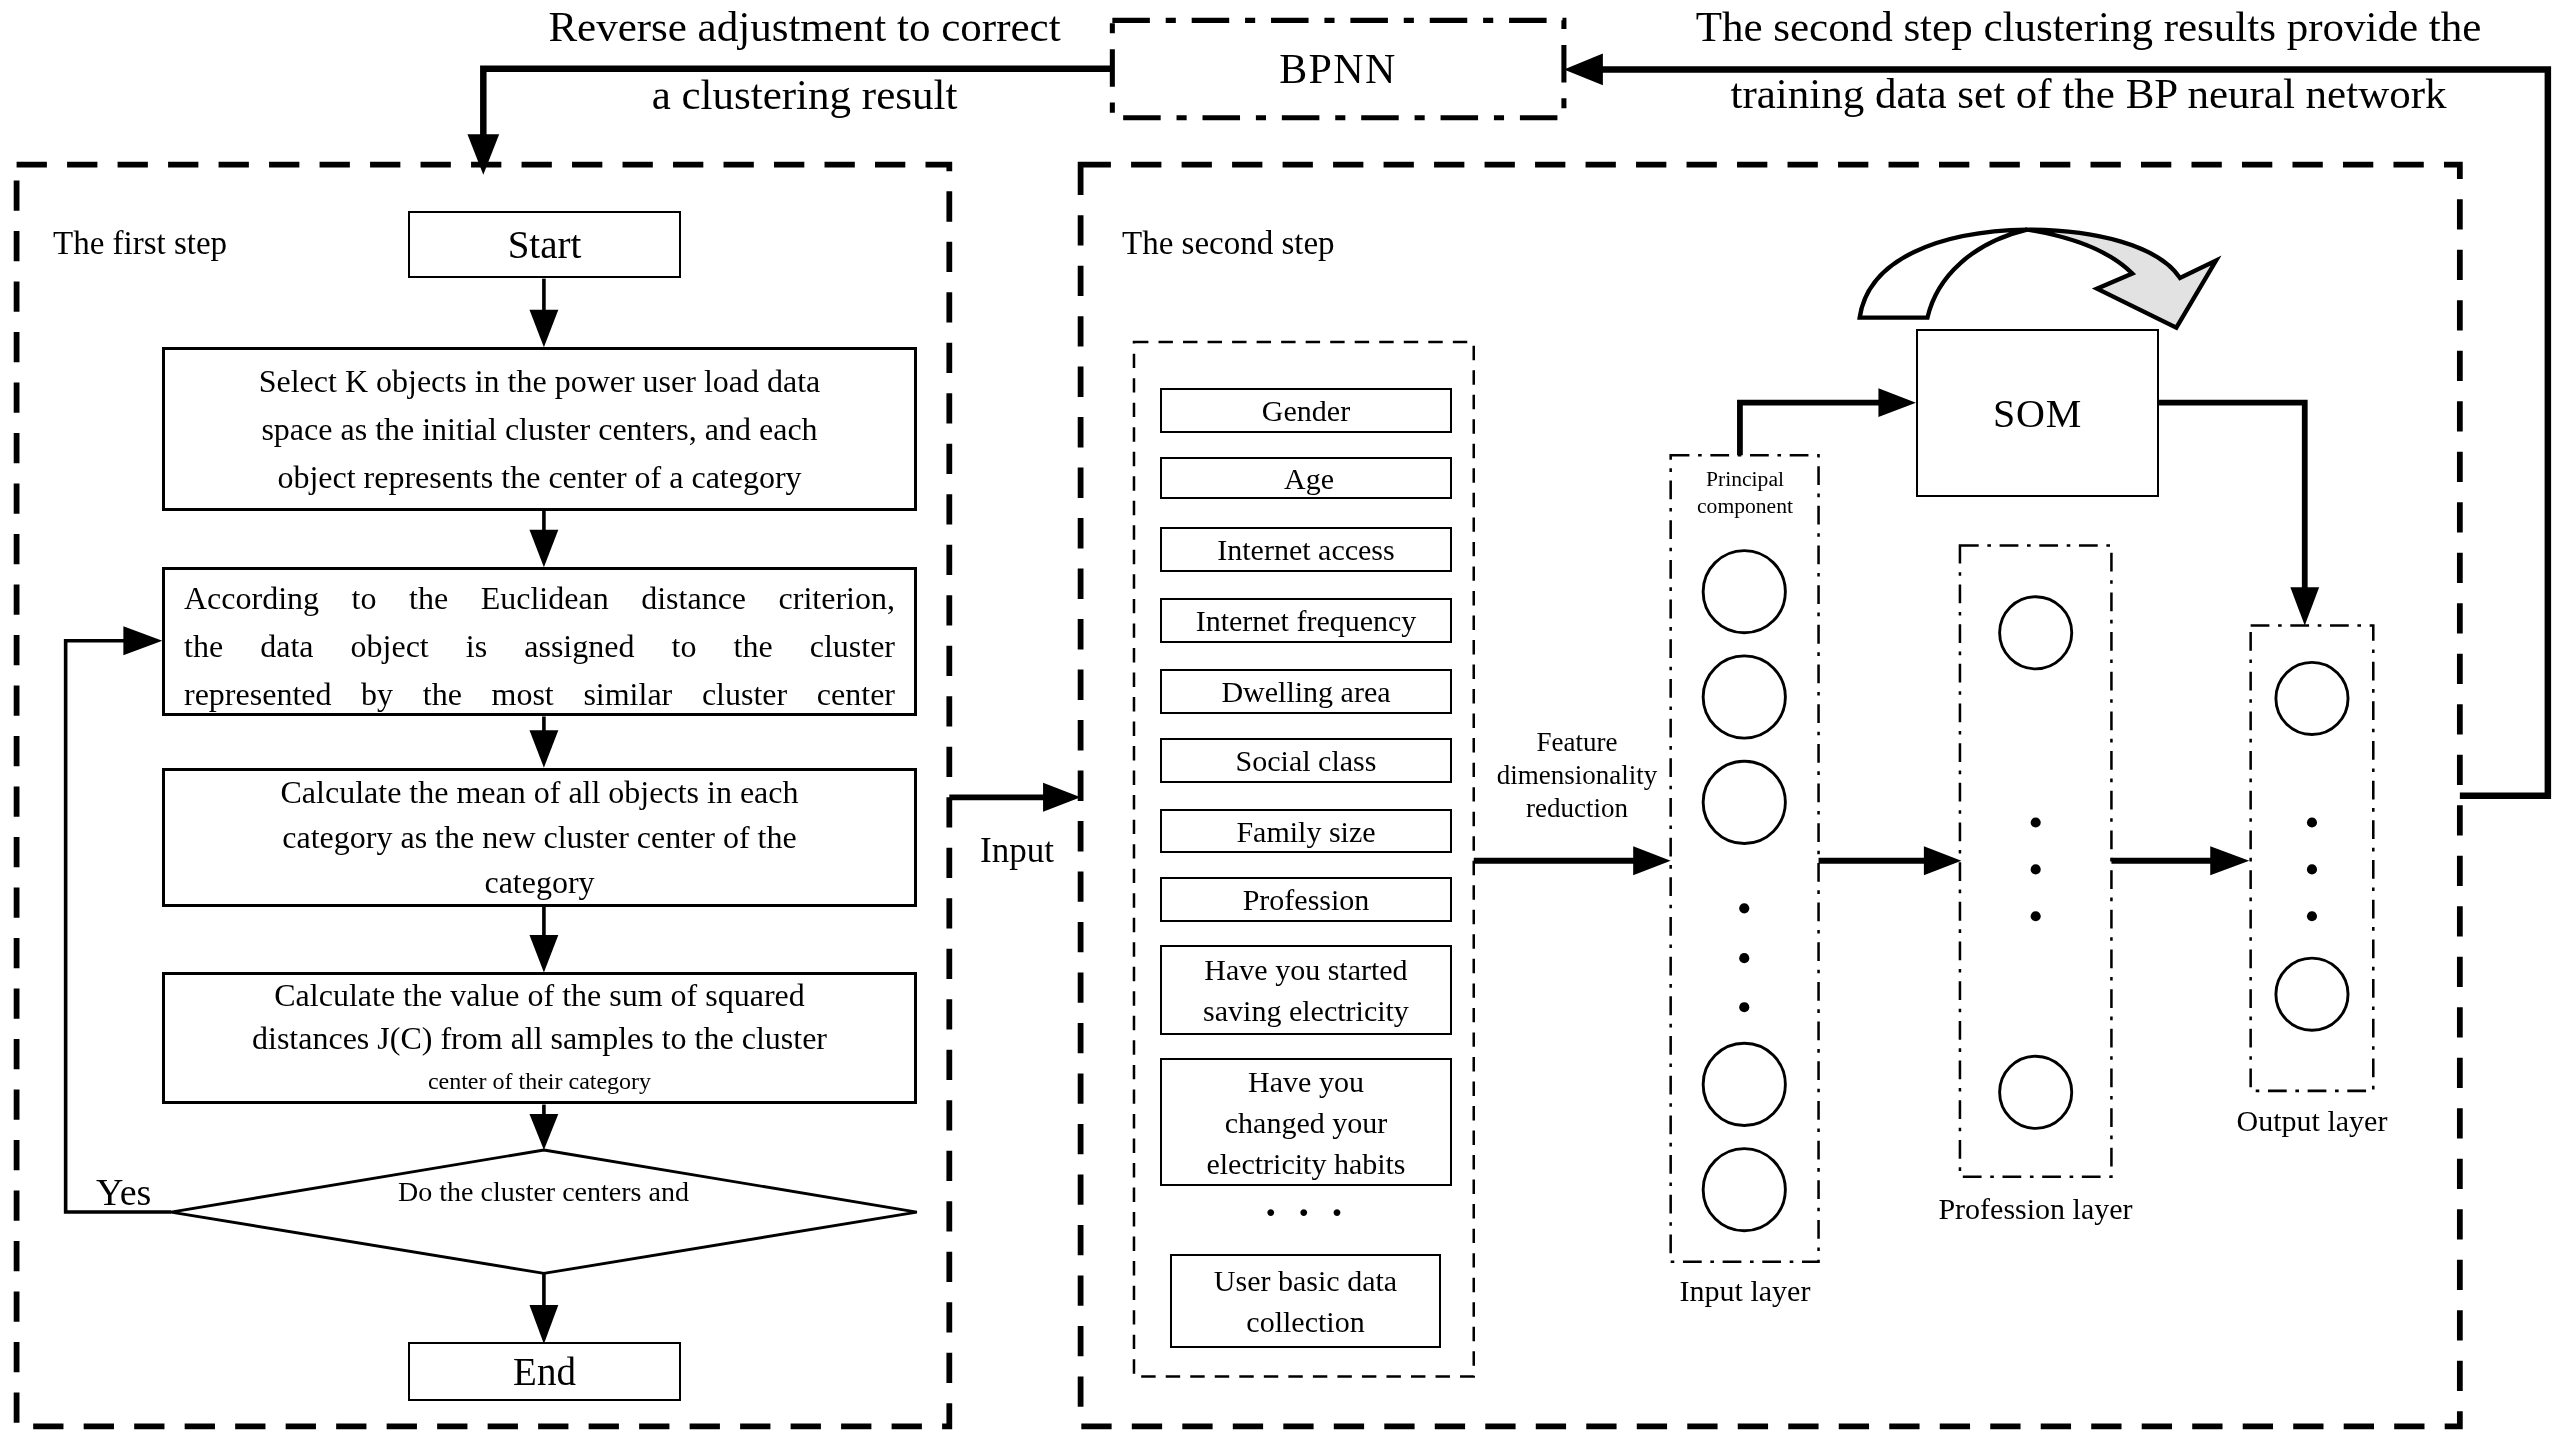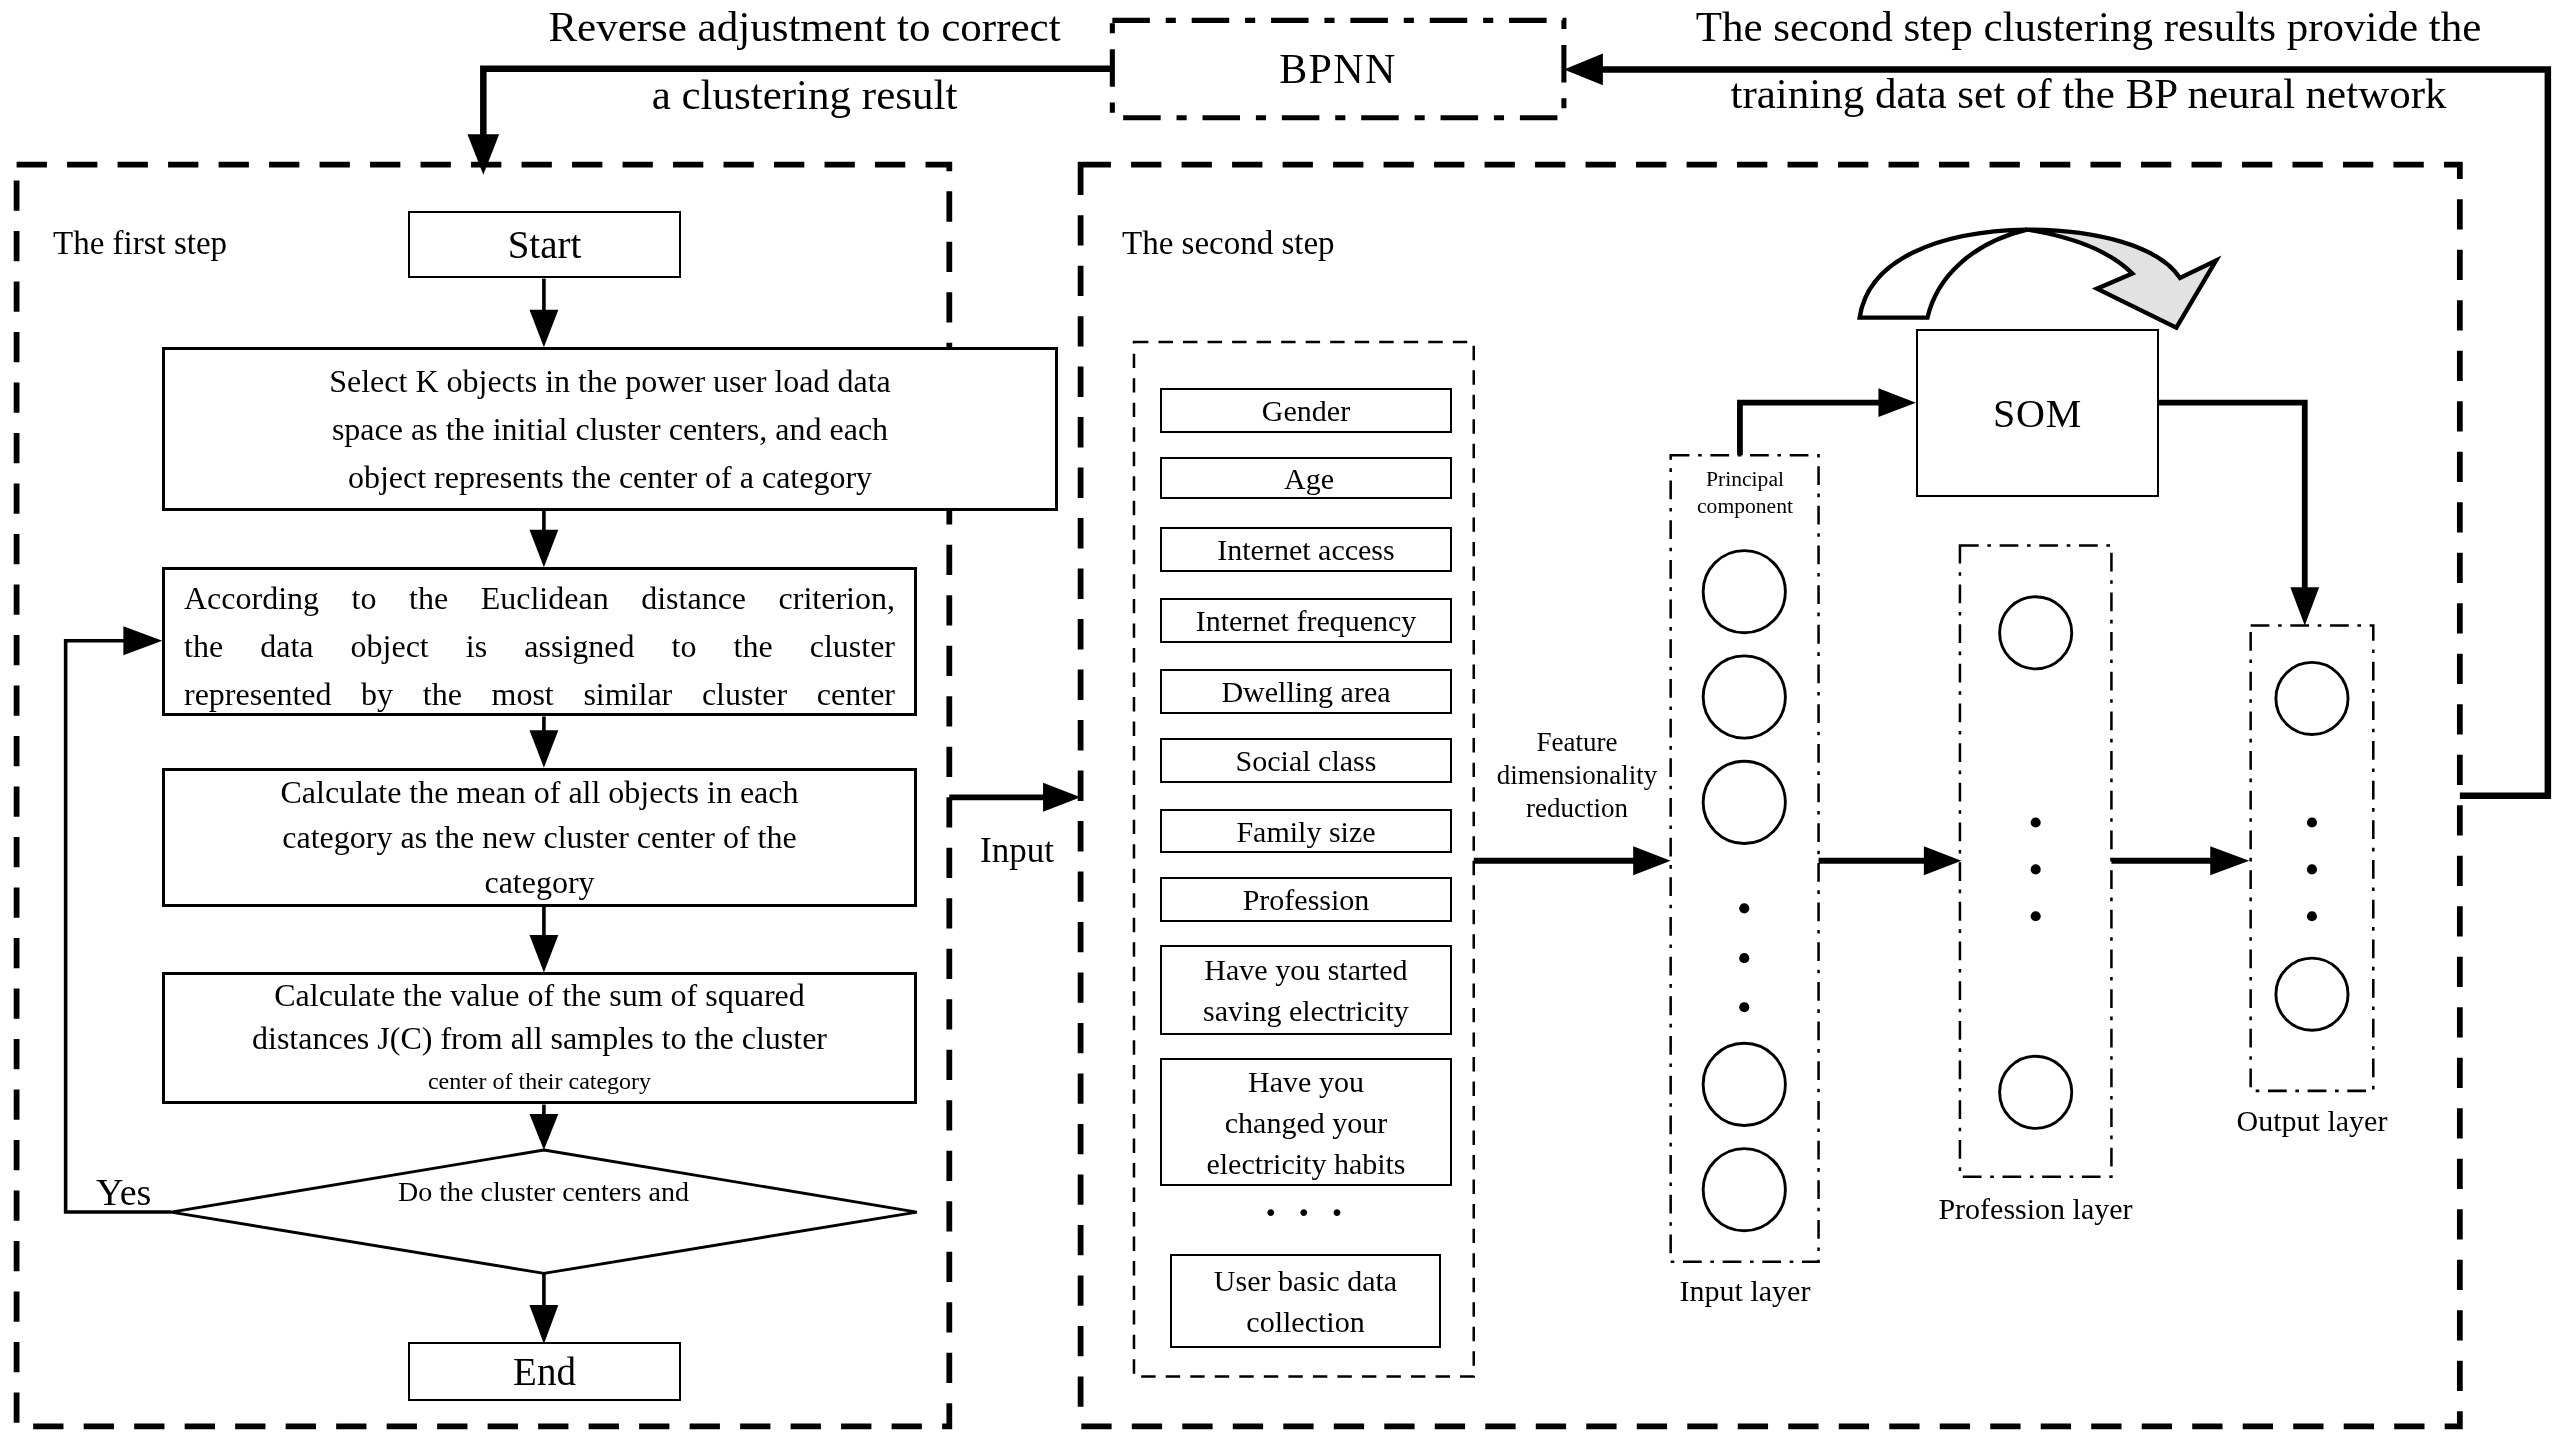--- a/index.html
+++ b/index.html
@@ -173,21 +173,21 @@
 
   <div class="txt note ctr" style="left:1652px;top:74px;width:873px;">training data set of the BP neural network</div>
   <div class="txt note ctr" style="left:1652px;top:7.2px;width:873px;">The second step clustering results provide the</div>
 
   <div class="txt step-title" style="left:53px;top:225px;">The first step</div>
 
   <div class="sbox flexc startend" style="left:408px;top:211px;width:273px;height:67px;">
     <span>Start</span>
   </div>
 
-  <div class="pbox flexc" style="left:162px;top:347px;width:896px;height:164px;">
+  <div class="pbox flexc" style="left:162px;top:347px;width:755px;height:164px;">
     <div class="pline">Select K objects in the power user load data</div>
     <div class="pline">space as the initial cluster centers, and each</div>
     <div class="pline">object represents the center of a category</div>
   </div>
 
   <div class="pbox jwrap" style="left:162px;top:567px;width:755px;height:149px;">
     <div class="jline">According to the Euclidean distance criterion,</div>
     <div class="jline">the data object is assigned to the cluster</div>
     <div class="jline">represented by the most similar cluster center</div>
   </div>

